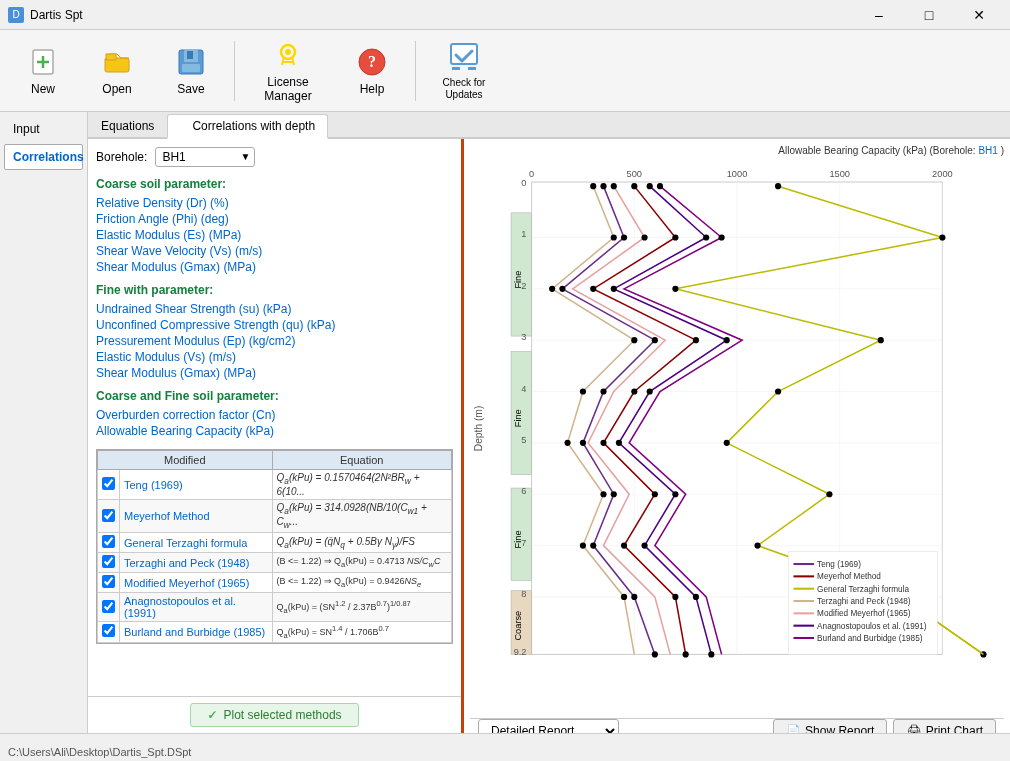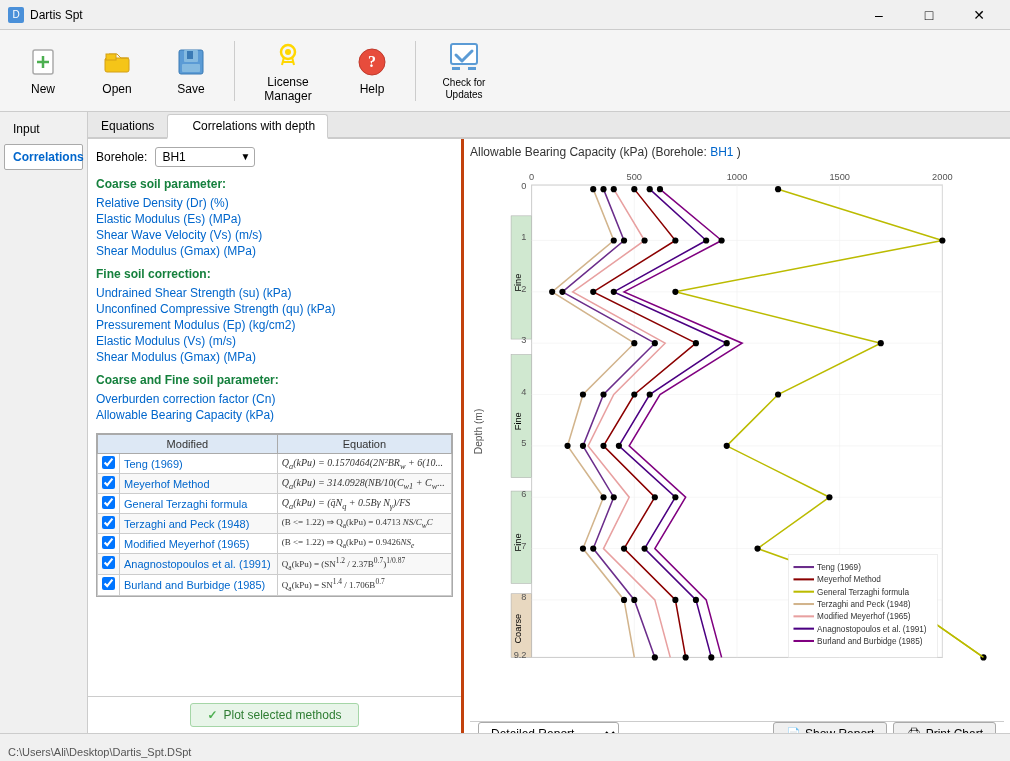--- a/index.html
+++ b/index.html
@@ -97,21 +97,21 @@
       color: #333;
     }
     .ref-table td {
       border: 1px solid #ccc;
       padding: 2px 4px;
       vertical-align: middle;
     }
     .ref-table tr:nth-child(even) { background: #f8f8f8; }
     .ref-table tr:nth-child(odd) { background: #ffffff; }
     .ref-row-name { color: #0066cc; }
-    .ref-row-eq { font-size: 10px; font-family: Liberation Serif, serif; color: #333; }
+    .ref-row-eq { font-size: 10px; font-family: Liberation Sans, sans-serif; color: #333; }
     .ref-checkbox { width: 13px; height: 13px; cursor: pointer; }
 
     
     .plot-btn-row {
       padding: 6px 8px;
       background: white;
       border-top: 1px solid #ccc;
       display: flex;
       justify-content: center;
     }
@@ -336,27 +336,28 @@
                 <option>BH1</option>
                 <option>BH2</option>
               </select>
               <span style="position:absolute; right:5px; top:4px; pointer-events:none; font-size:10px;">▼</span>
             </div>
           </div>
 
           <div>
             <div class="section-title">Coarse soil parameter:</div>
             <div class="param-item">Relative Density (Dr) (%)</div>
+            <div class="param-item">Friction Angle (Phi) (deg)</div>
             <div class="param-item">Elastic Modulus (Es) (MPa)</div>
             <div class="param-item">Shear Wave Velocity (Vs) (m/s)</div>
             <div class="param-item">Shear Modulus (Gmax) (MPa)</div>
           </div>
 
           <div>
-            <div class="section-title">Fine soil correction:</div>
+            <div class="section-title">Fine with parameter:</div>
             <div class="param-item">Undrained Shear Strength (su) (kPa)</div>
             <div class="param-item">Unconfined Compressive Strength (qu) (kPa)</div>
             <div class="param-item">Pressurement Modulus (Ep) (kg/cm2)</div>
             <div class="param-item">Elastic Modulus (Vs) (m/s)</div>
             <div class="param-item">Shear Modulus (Gmax) (MPa)</div>
           </div>
 
           <div>
             <div class="section-title">Coarse and Fine soil parameter:</div>
             <div class="param-item">Overburden correction factor (Cn)</div>
@@ -415,21 +416,21 @@
         <div class="plot-btn-row">
           <button class="plot-btn">
             <span style="color:#4CAF50; font-weight:bold;">✓</span>
             <span>Plot selected methods</span>
           </button>
         </div>
       </div>
 
       <div style="flex:1; background:white; display:flex; flex-direction:column; padding:6px;">
 
-        <div style="text-align:left; font-size:12px; color:#333; margin-bottom:4px;">
+        <div style="text-align:right; font-size:10px; color:#333; margin-bottom:4px;">
           <span>Allowable Bearing Capacity (kPa) (Borehole:</span>
           <span style="color:#0066cc;">BH1</span>
           <span>)</span>
         </div>
 
         <div style="flex:1; position:relative;">
           <svg width="100%" height="100%" viewBox="0 0 520 540" preserveAspectRatio="xMidYMid meet">
 
             <rect x="60" y="20" width="400" height="460" fill="white" stroke="#ccc" stroke-width="1"></rect>
 

